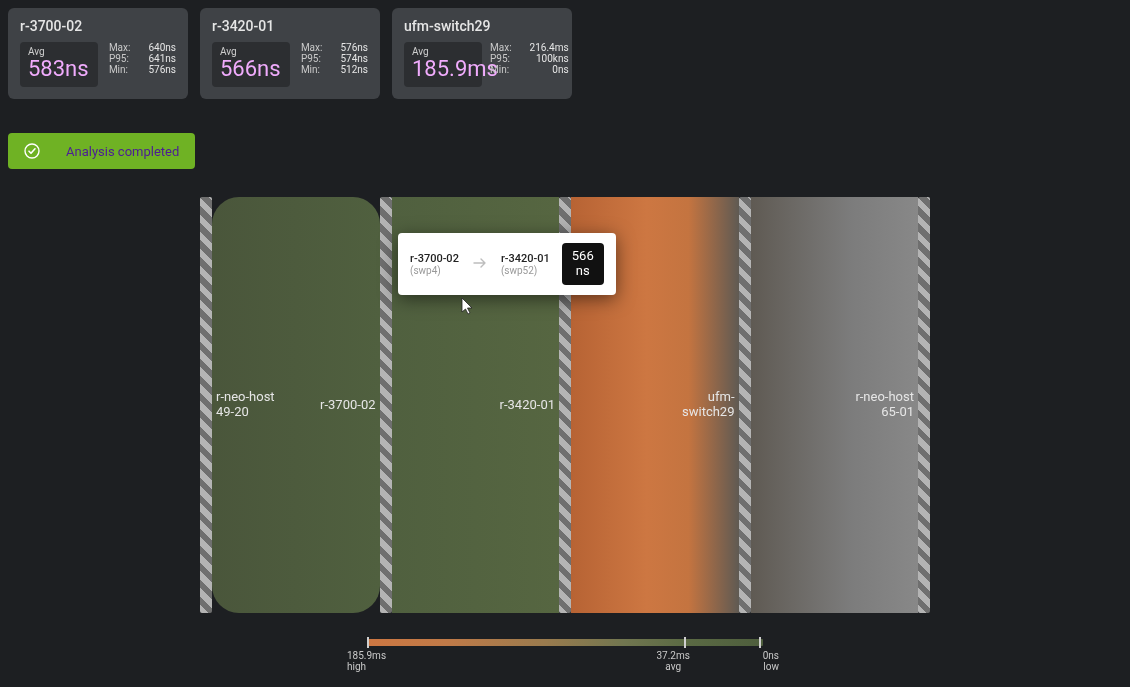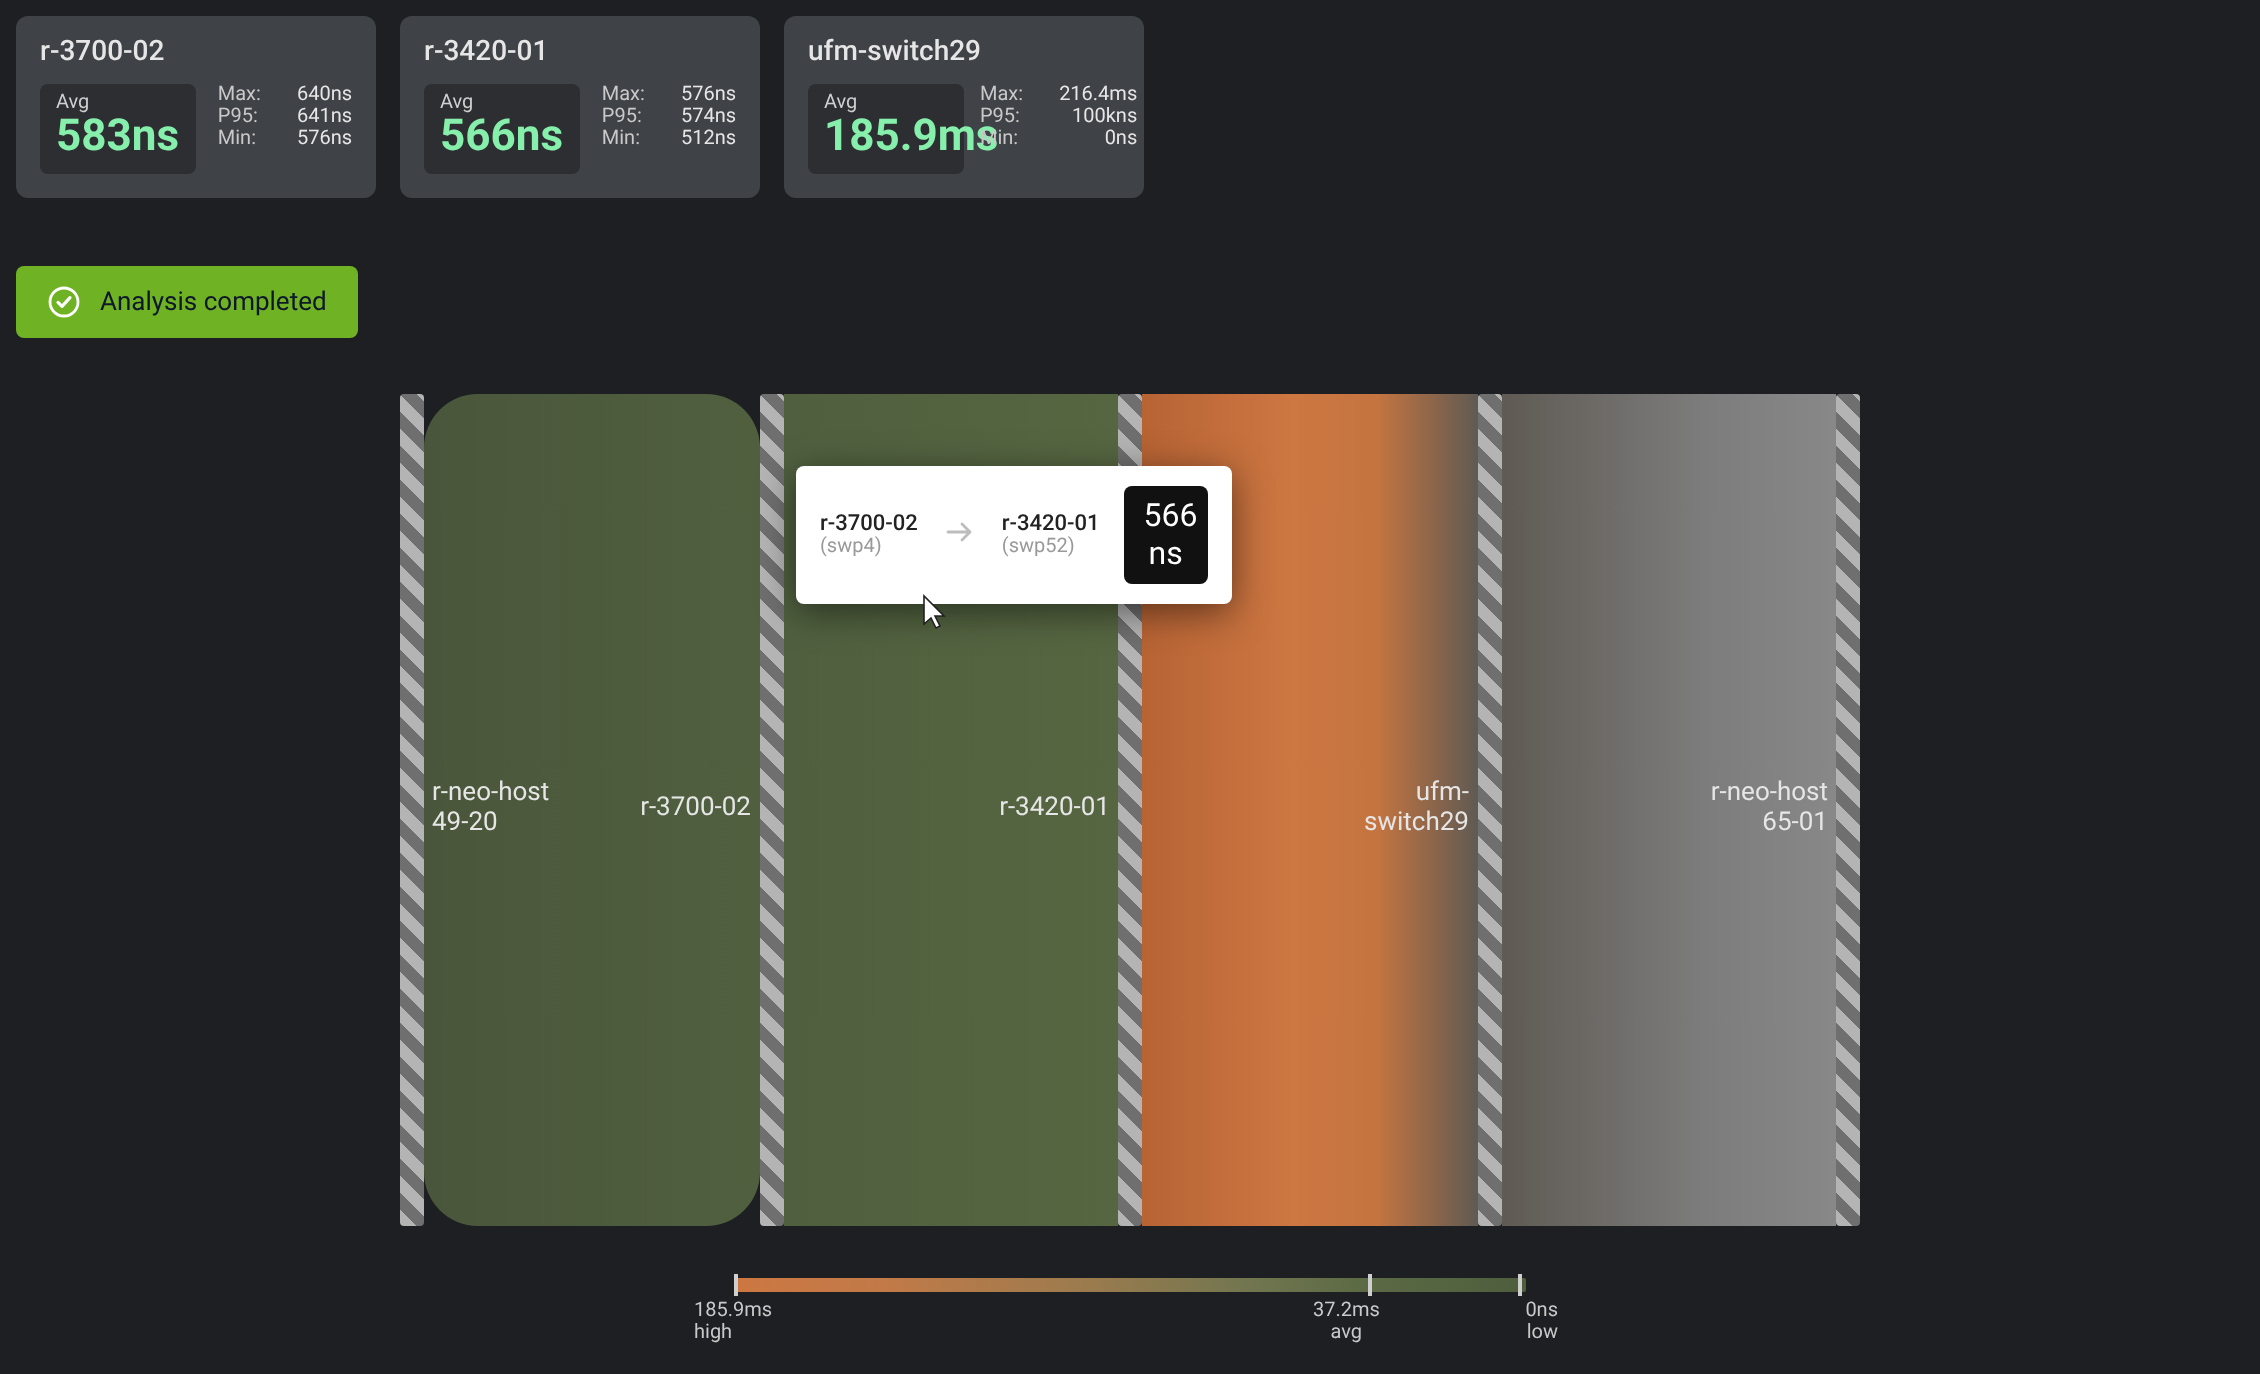--- a/index.html
+++ b/index.html
@@ -42,22 +42,22 @@
     border-radius: 4px;
     padding: 4px 8px 6px;
     min-width: 78px;
   }
   .card-avg-label {
     font-size: 10px;
     color: #cfcfcf;
   }
   .card-avg-value {
     font-size: 22px;
-    font-weight: 700;
-    color: #86efac;
+    font-weight: 400;
+    color: #f0abfc;
     line-height: 1.1;
     white-space: nowrap;
   }
   .card-stats {
     display: flex;
     flex-direction: column;
     gap: 0px;
     font-size: 10px;
     color: #c9c9c9;
   }
@@ -72,23 +72,23 @@
   
   .midbar {
     display: flex;
     align-items: center;
     justify-content: space-between;
     padding: 26px 8px 10px;
   }
   .status-pill {
     display: flex;
     align-items: center;
-    gap: 10px;
+    gap: 26px;
     background: #6fb224;
-    color: #0f172a;
+    color: #4c1d95;
     border-radius: 4px;
     padding: 10px 16px;
     font-size: 13px;
   }
   .status-pill svg { display: block; }
 
   .metric-select {
     display: flex;
     align-items: center;
     justify-content: space-between;
@@ -173,21 +173,21 @@
   .tooltip .arrow {
     color: #bdbdbd;
     font-size: 14px;
     padding: 0 2px;
   }
   .tooltip .val {
     background: #111;
     color: #fff;
     border-radius: 4px;
     padding: 6px 10px;
-    font-size: 16px;
+    font-size: 13px;
     text-align: center;
     line-height: 1.15;
     width: 42px;
   }
 
   .cursor {
     position: absolute;
     top: 100px;
     left: 260px;
     z-index: 11;

